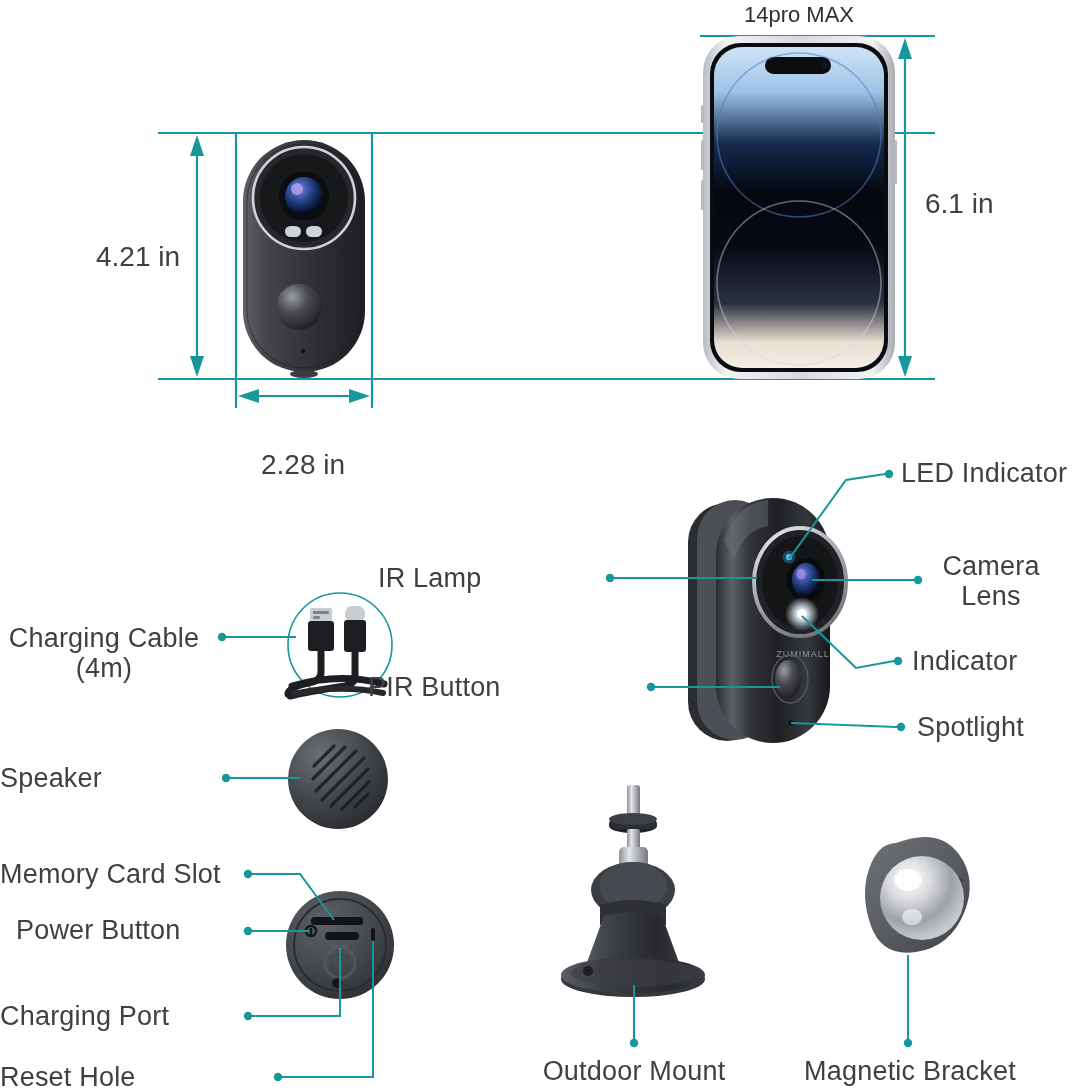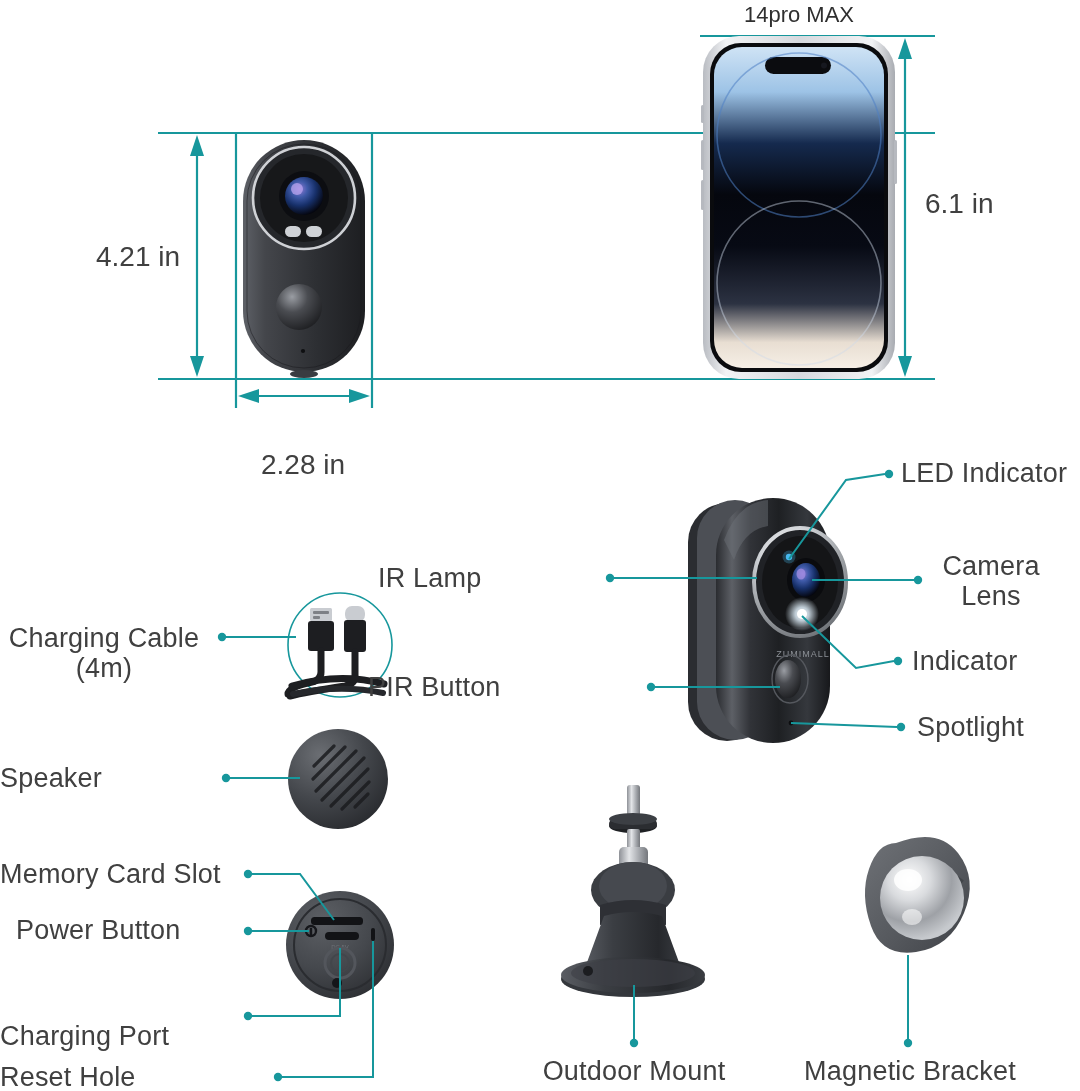--- a/index.html
+++ b/index.html
@@ -367,17 +367,17 @@
 
 <div class="lbl r" style="left:378px;top:563px;width:216px;">IR Lamp</div>
 <div class="lbl r" style="left:368px;top:672px;width:267px;">PIR Button</div>
 
 <div class="lbl c" style="left:0px;top:623px;width:208px;">Charging Cable
 (4m)</div>
 <div class="lbl r" style="left:0px;top:763px;width:210px;">Speaker</div>
 
 <div class="lbl r" style="left:0px;top:859px;width:232px;">Memory Card Slot</div>
 <div class="lbl r" style="left:0px;top:915px;width:232px;margin-left:16px;">Power Button</div>
-<div class="lbl r" style="left:0px;top:1001px;width:232px;margin-top:20px;">Charging Port</div>
+<div class="lbl r" style="left:0px;top:1001px;width:232px;">Charging Port</div>
 <div class="lbl r" style="left:0px;top:1062px;width:262px;">Reset Hole</div>
 
 <div class="lbl c" style="left:519px;top:1056px;width:230px;">Outdoor Mount</div>
 <div class="lbl c" style="left:785px;top:1056px;width:250px;">Magnetic Bracket</div>
 
 </body></html>

